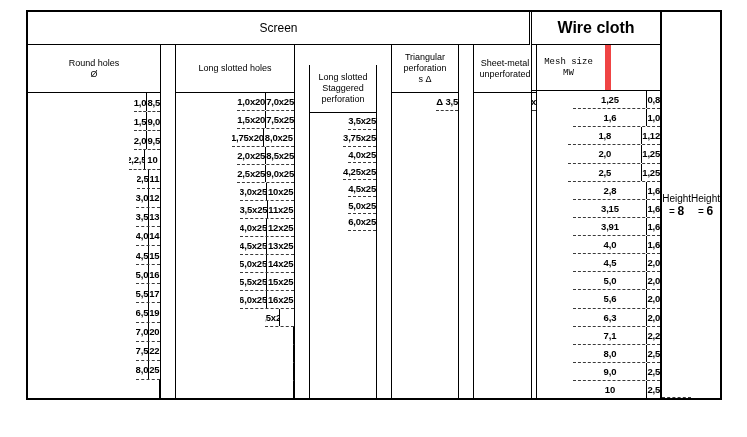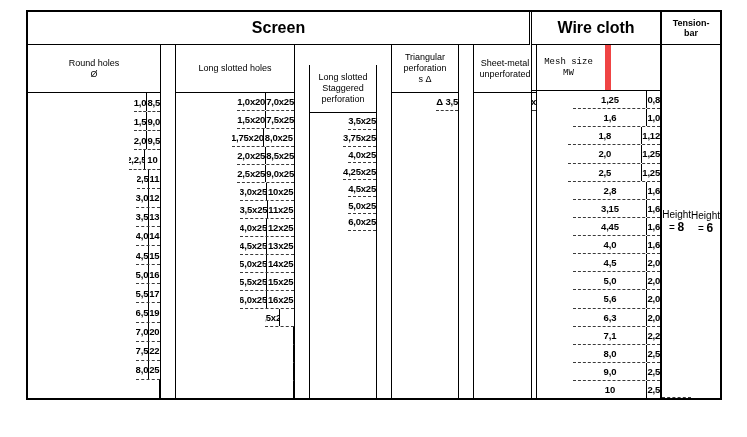--- a/index.html
+++ b/index.html
@@ -14,21 +14,21 @@
     border:2px solid #000;
     display:flex;flex-direction:row;
     background:#fff;
   }
   
   .screen-section{width:502px;display:flex;flex-direction:column;}
   .screen-header{
     height:32px;flex:0 0 32px;
     border-bottom:1px solid #000;border-right:1px solid #000;
     display:flex;align-items:center;justify-content:center;
-    font-size:16px;font-weight:700;
+    font-size:12px;font-weight:400;
   }
   .screen-body{flex:1;display:flex;flex-direction:row;min-height:0;}
   .gap-col{width:14px;}
   .gap-sm{width:2px;}
   .spacer{flex:0 0 14px;}
   
   .group{display:flex;flex-direction:column;border-left:1px solid #000;border-right:1px solid #000;min-height:0;}
   .group.first{border-left:none;}
   .g-round{flex:0 0 132px;}
   .g-slotted{flex:0 0 118px;}
@@ -451,21 +451,21 @@
         </div>
         <div class="row">
           <div class="cell">2,8</div>
           <div class="cell">1,6</div>
         </div>
         <div class="row">
           <div class="cell">3,15</div>
           <div class="cell">1,6</div>
         </div>
         <div class="row">
-          <div class="cell">4,45</div>
+          <div class="cell">3,91</div>
           <div class="cell">1,6</div>
         </div>
         <div class="row">
           <div class="cell">4,0</div>
           <div class="cell">1,6</div>
         </div>
         <div class="row">
           <div class="cell">4,5</div>
           <div class="cell">2,0</div>
         </div>
@@ -496,22 +496,20 @@
         <div class="row">
           <div class="cell">10</div>
           <div class="cell">2,5</div>
         </div>
       </div>
   </div>
 
   <div class="gap-sm"></div>
 
   <div class="tension-section">
-    <div class="tension-title">Tension-
-bar</div>
     <div class="tension-body">
       <div class="tension-sec top">
         <div class="height-label">
           <span>Height</span><br>
           <span>=</span>
           <span class="num">8</span>
         </div>
       </div>
       <div class="tension-sec bottom">
         <div class="height-label">

